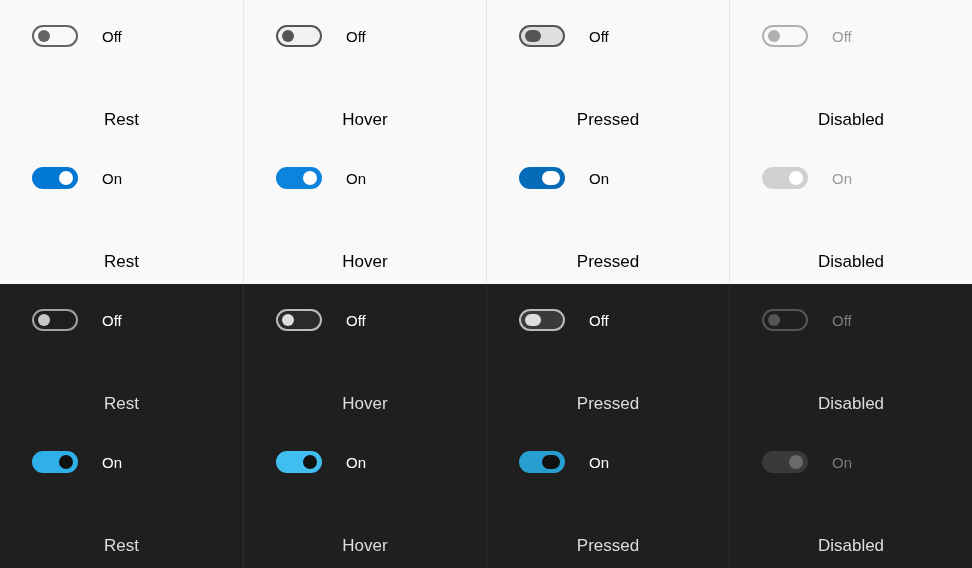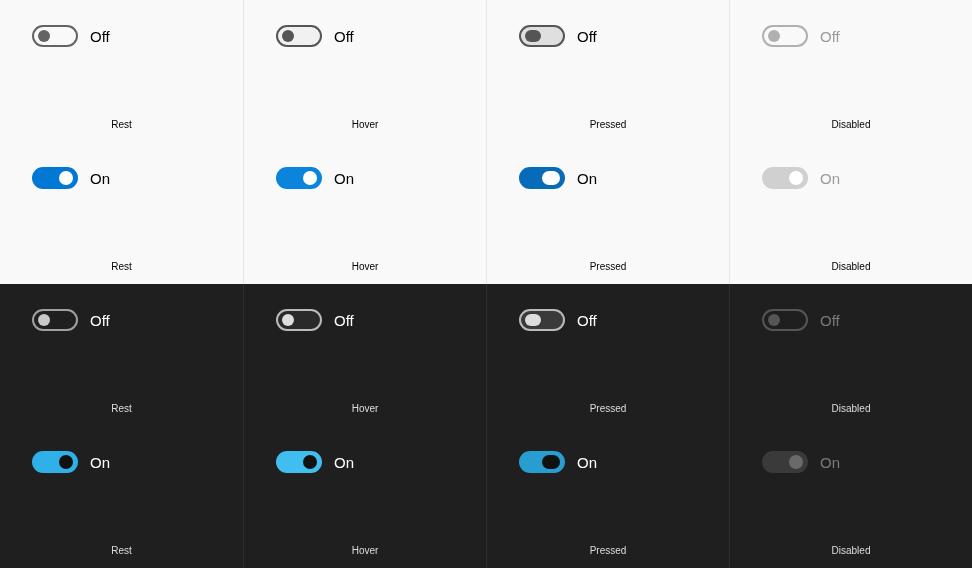--- a/index.html
+++ b/index.html
@@ -20,28 +20,28 @@
     display: flex;
     flex-direction: column;
     justify-content: space-between;
     padding: 0 0 12px 0;
     position: relative;
   }
   .cell + .cell { border-left: 1px solid rgba(128,128,128,0.15); }
   .toggle-group {
     display: flex;
     align-items: center;
-    gap: 12px;
+    gap: 24px;
     padding-left: 32px;
     padding-top: 12px;
     height: 60px;
   }
   .state-label {
     text-align: center;
-    font-size: 10px;
+    font-size: 17px;
   }
   
   .track {
     width: 46px;
     height: 22px;
     border-radius: 11px;
     position: relative;
     border: 2px solid transparent;
   }
   .thumb {

